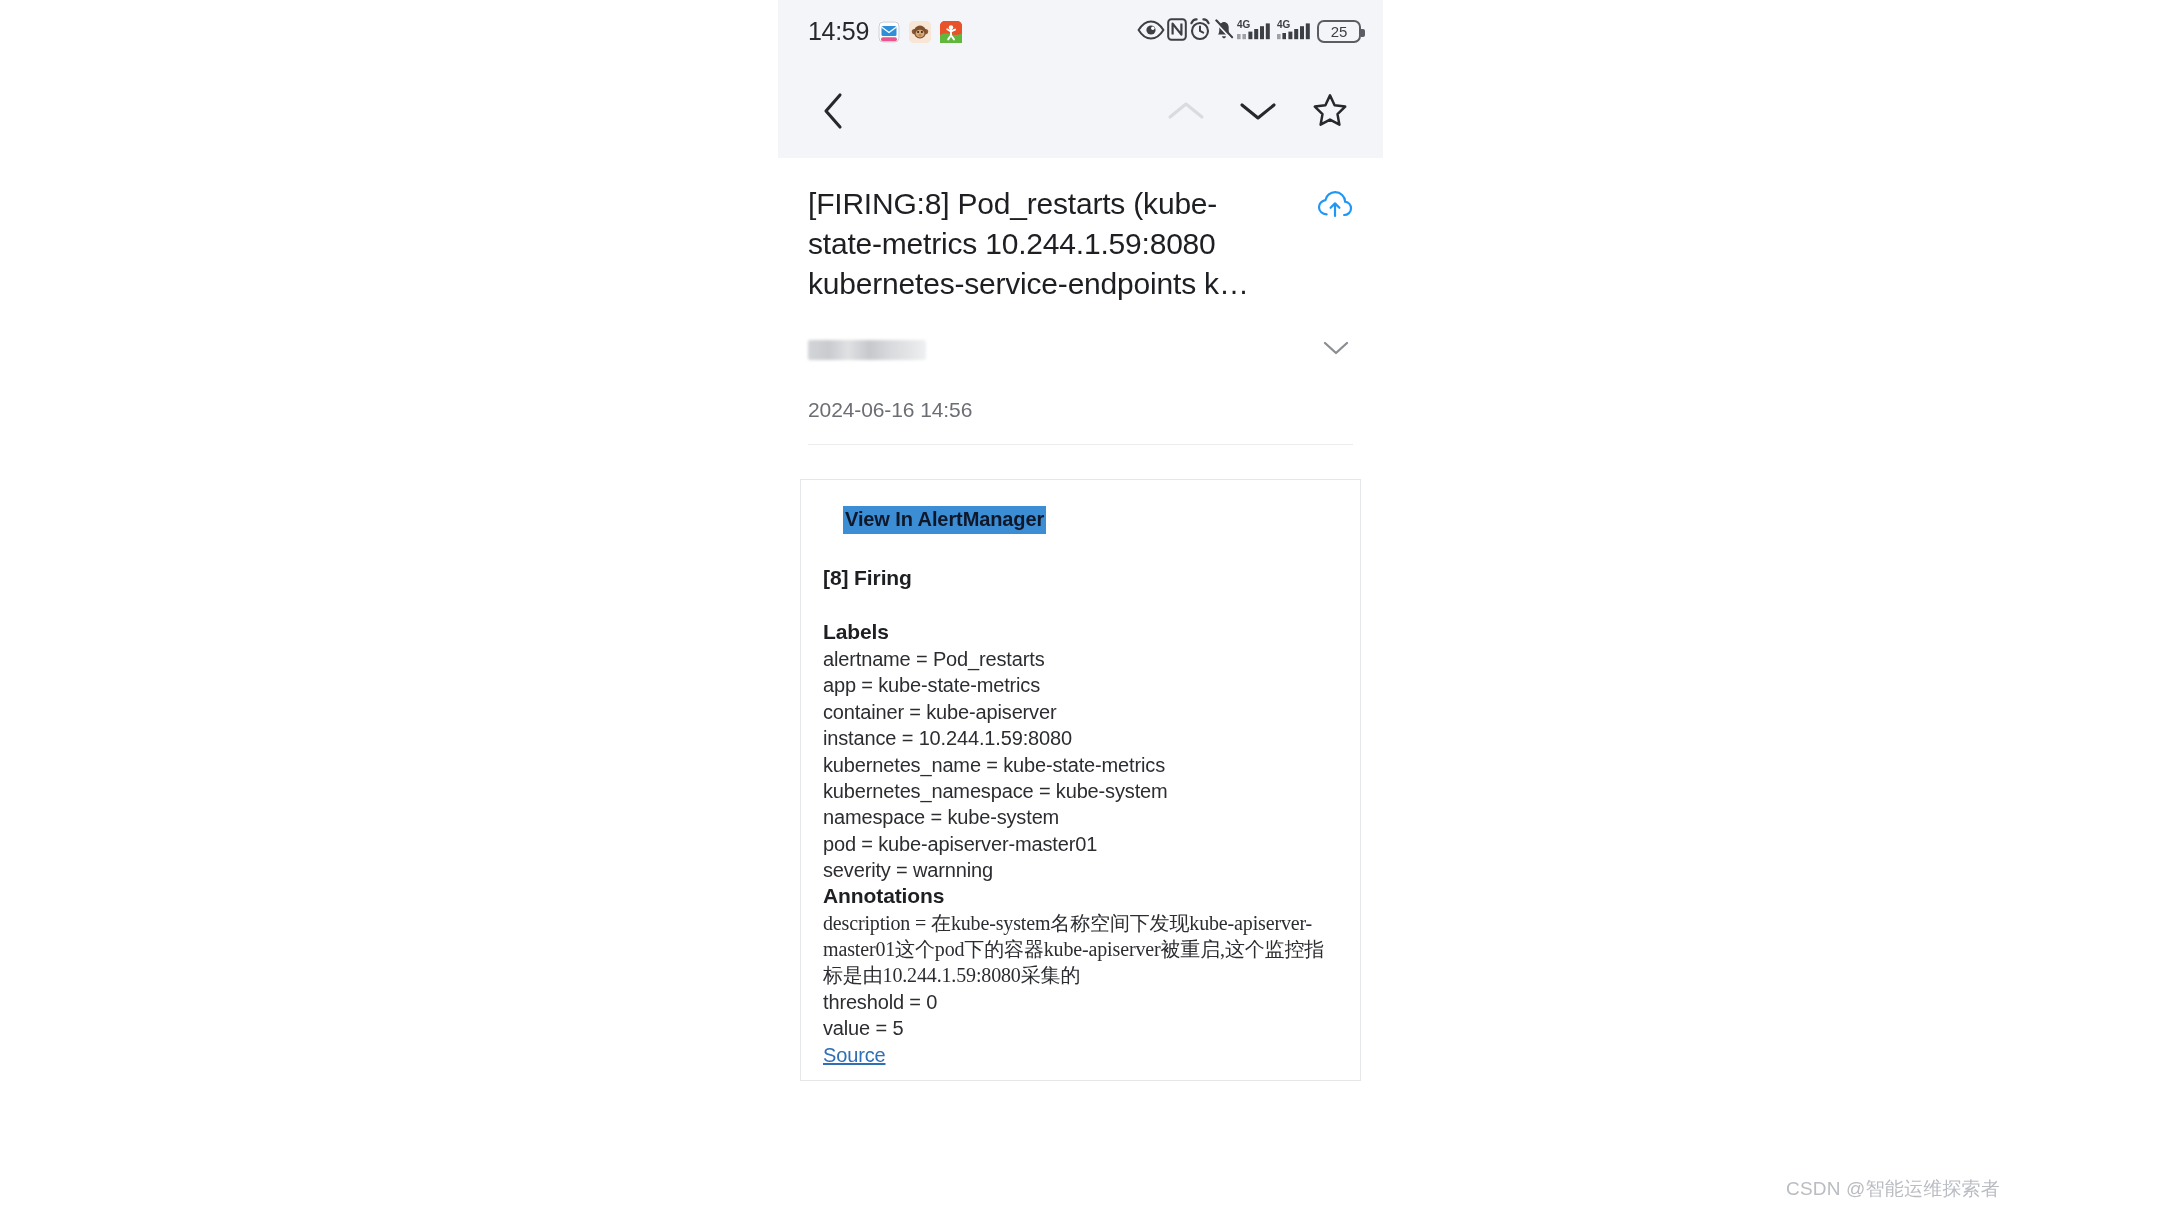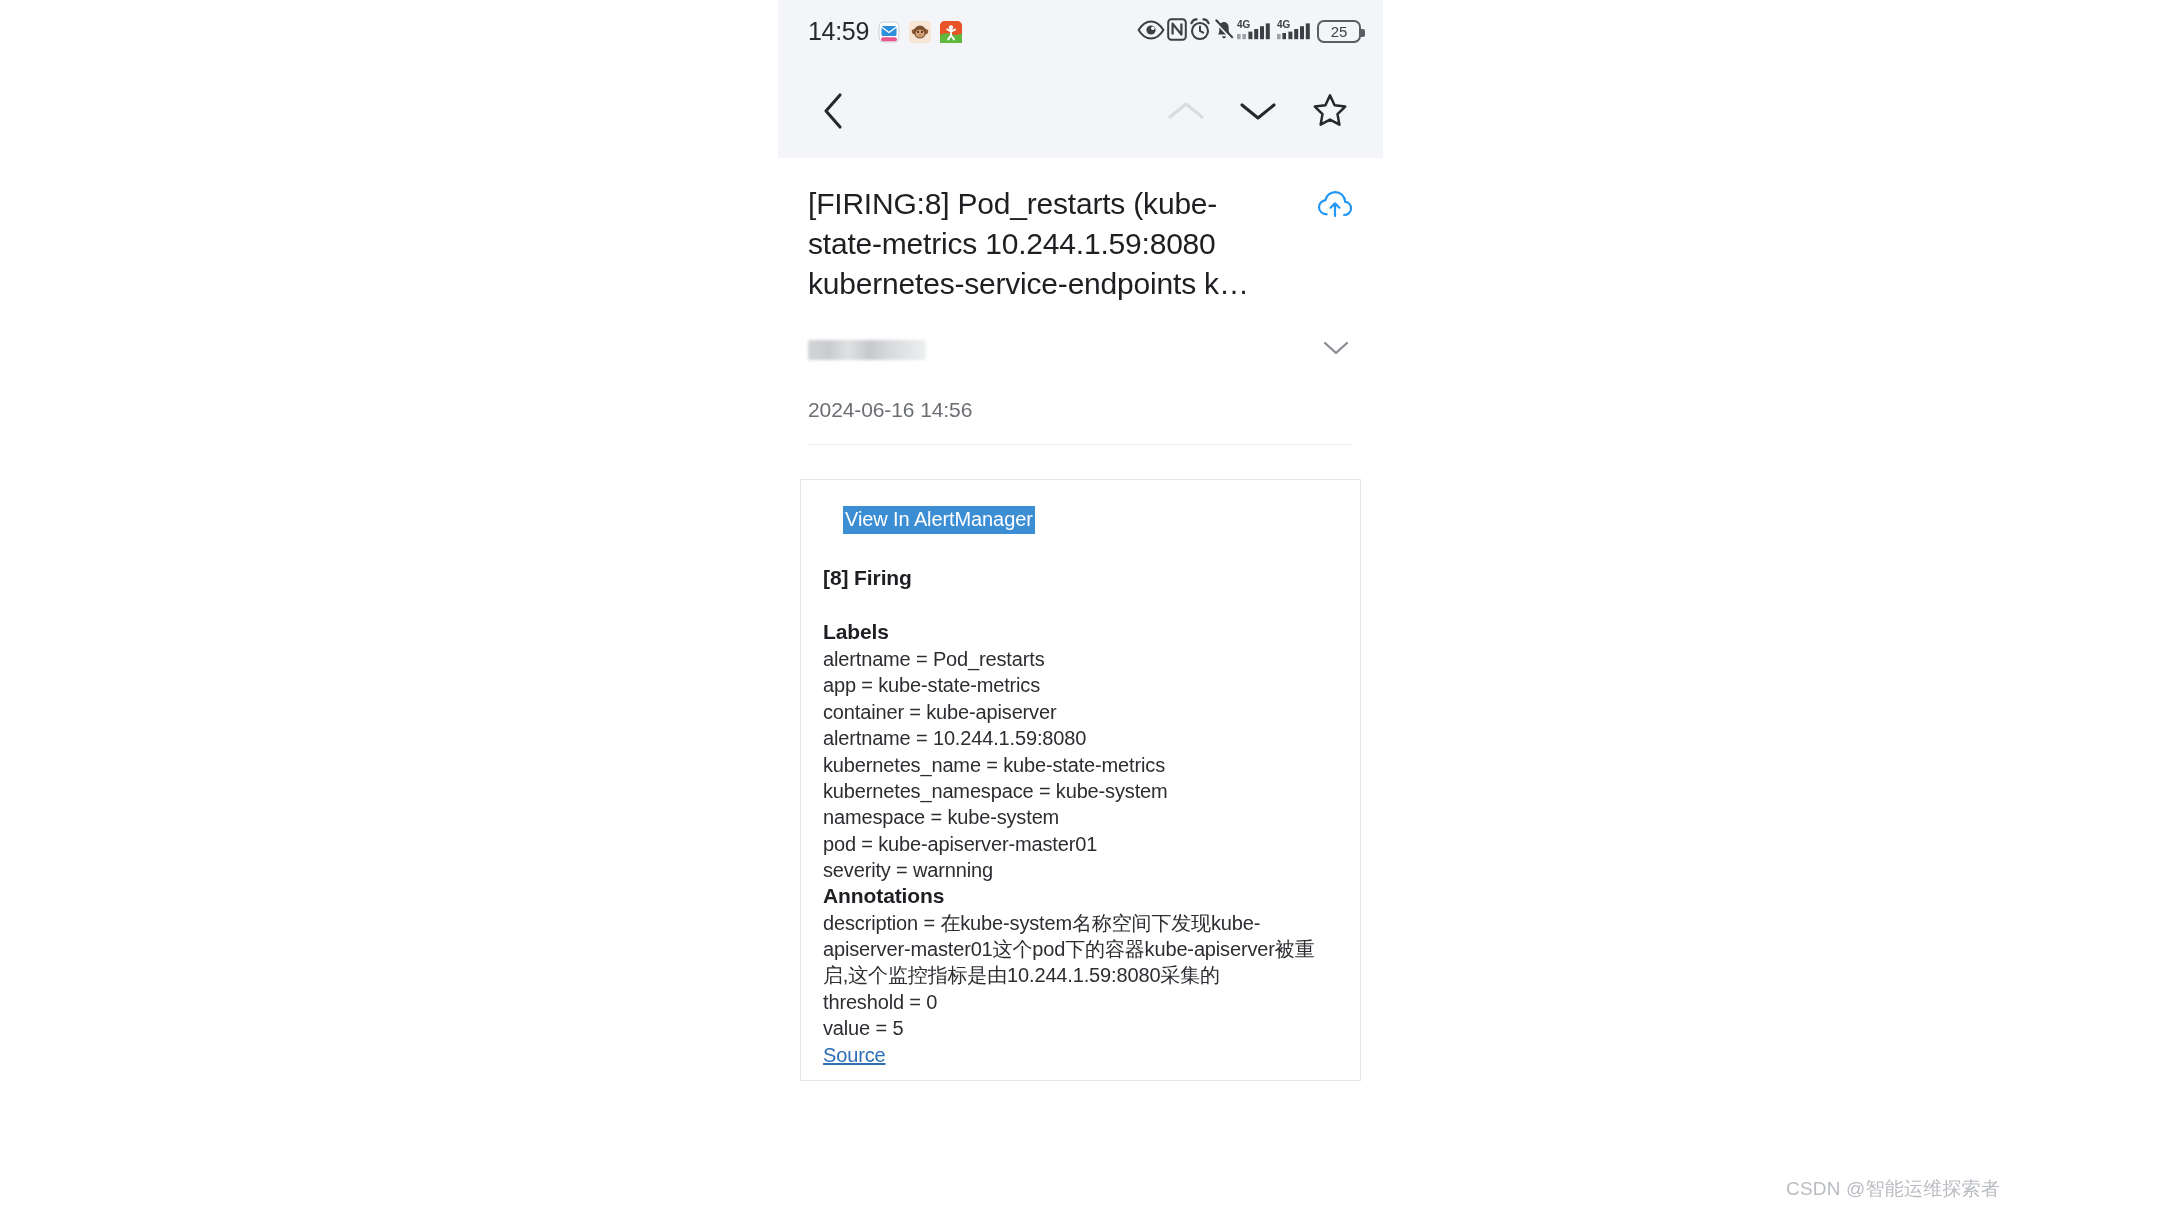--- a/index.html
+++ b/index.html
@@ -128,22 +128,22 @@
     text-align: center;
     font-size: 22px;
     padding: 29px 10px;
     letter-spacing: -0.1px;
   }
   .card-body { padding: 26px 22px 12px 22px; }
   .am-link-row { padding-left: 20px; }
   .am-link {
     display: inline-block;
     background: #3b8dd4;
-    color: #ffffff;
-    font-weight: normal;
+    color: #0f172a;
+    font-weight: bold;
     font-size: 20px;
     padding: 2px 2px 3px 2px;
     letter-spacing: -0.1px;
     text-decoration: none;
     cursor: pointer;
   }
   .firing {
     margin-top: 32px;
     font-size: 21px;
     font-weight: bold;
@@ -159,21 +159,21 @@
   }
   .kv-list { margin-top: 2px; }
   .kv {
     font-size: 20px;
     line-height: 26.4px;
     color: #2b2d31;
     letter-spacing: -0.15px;
     word-break: break-word;
   }
   .sec-title.tight { margin-top: 0px; }
-  .kv.wrap { max-width: 540px; }
+  .kv.wrap { max-width: 540px; font-family: Liberation Serif, serif; }
   .src-link {
     display: inline-block;
     font-size: 20px;
     line-height: 26.4px;
     color: #2f6fb5;
     text-decoration: underline;
     cursor: pointer;
     letter-spacing: -0.15px;
   }
 
@@ -354,21 +354,21 @@
             <a class="am-link">View In AlertManager</a>
           </div>
 
           <div class="firing">[8] Firing</div>
 
           <div class="sec-title">Labels</div>
           <div class="kv-list">
             <div class="kv">alertname = Pod_restarts</div>
             <div class="kv">app = kube-state-metrics</div>
             <div class="kv">container = kube-apiserver</div>
-            <div class="kv">alertname = 10.244.1.59:8080</div>
+            <div class="kv">instance = 10.244.1.59:8080</div>
             <div class="kv">kubernetes_name = kube-state-metrics</div>
             <div class="kv">kubernetes_namespace = kube-system</div>
             <div class="kv">namespace = kube-system</div>
             <div class="kv">pod = kube-apiserver-master01</div>
             <div class="kv">severity = warnning</div>
           </div>
 
           <div class="sec-title tight">Annotations</div>
           <div class="kv-list">
             <div class="kv wrap">description = 在kube-system名称空间下发现kube-apiserver-master01这个pod下的容器kube-apiserver被重启,这个监控指标是由10.244.1.59:8080采集的</div>

